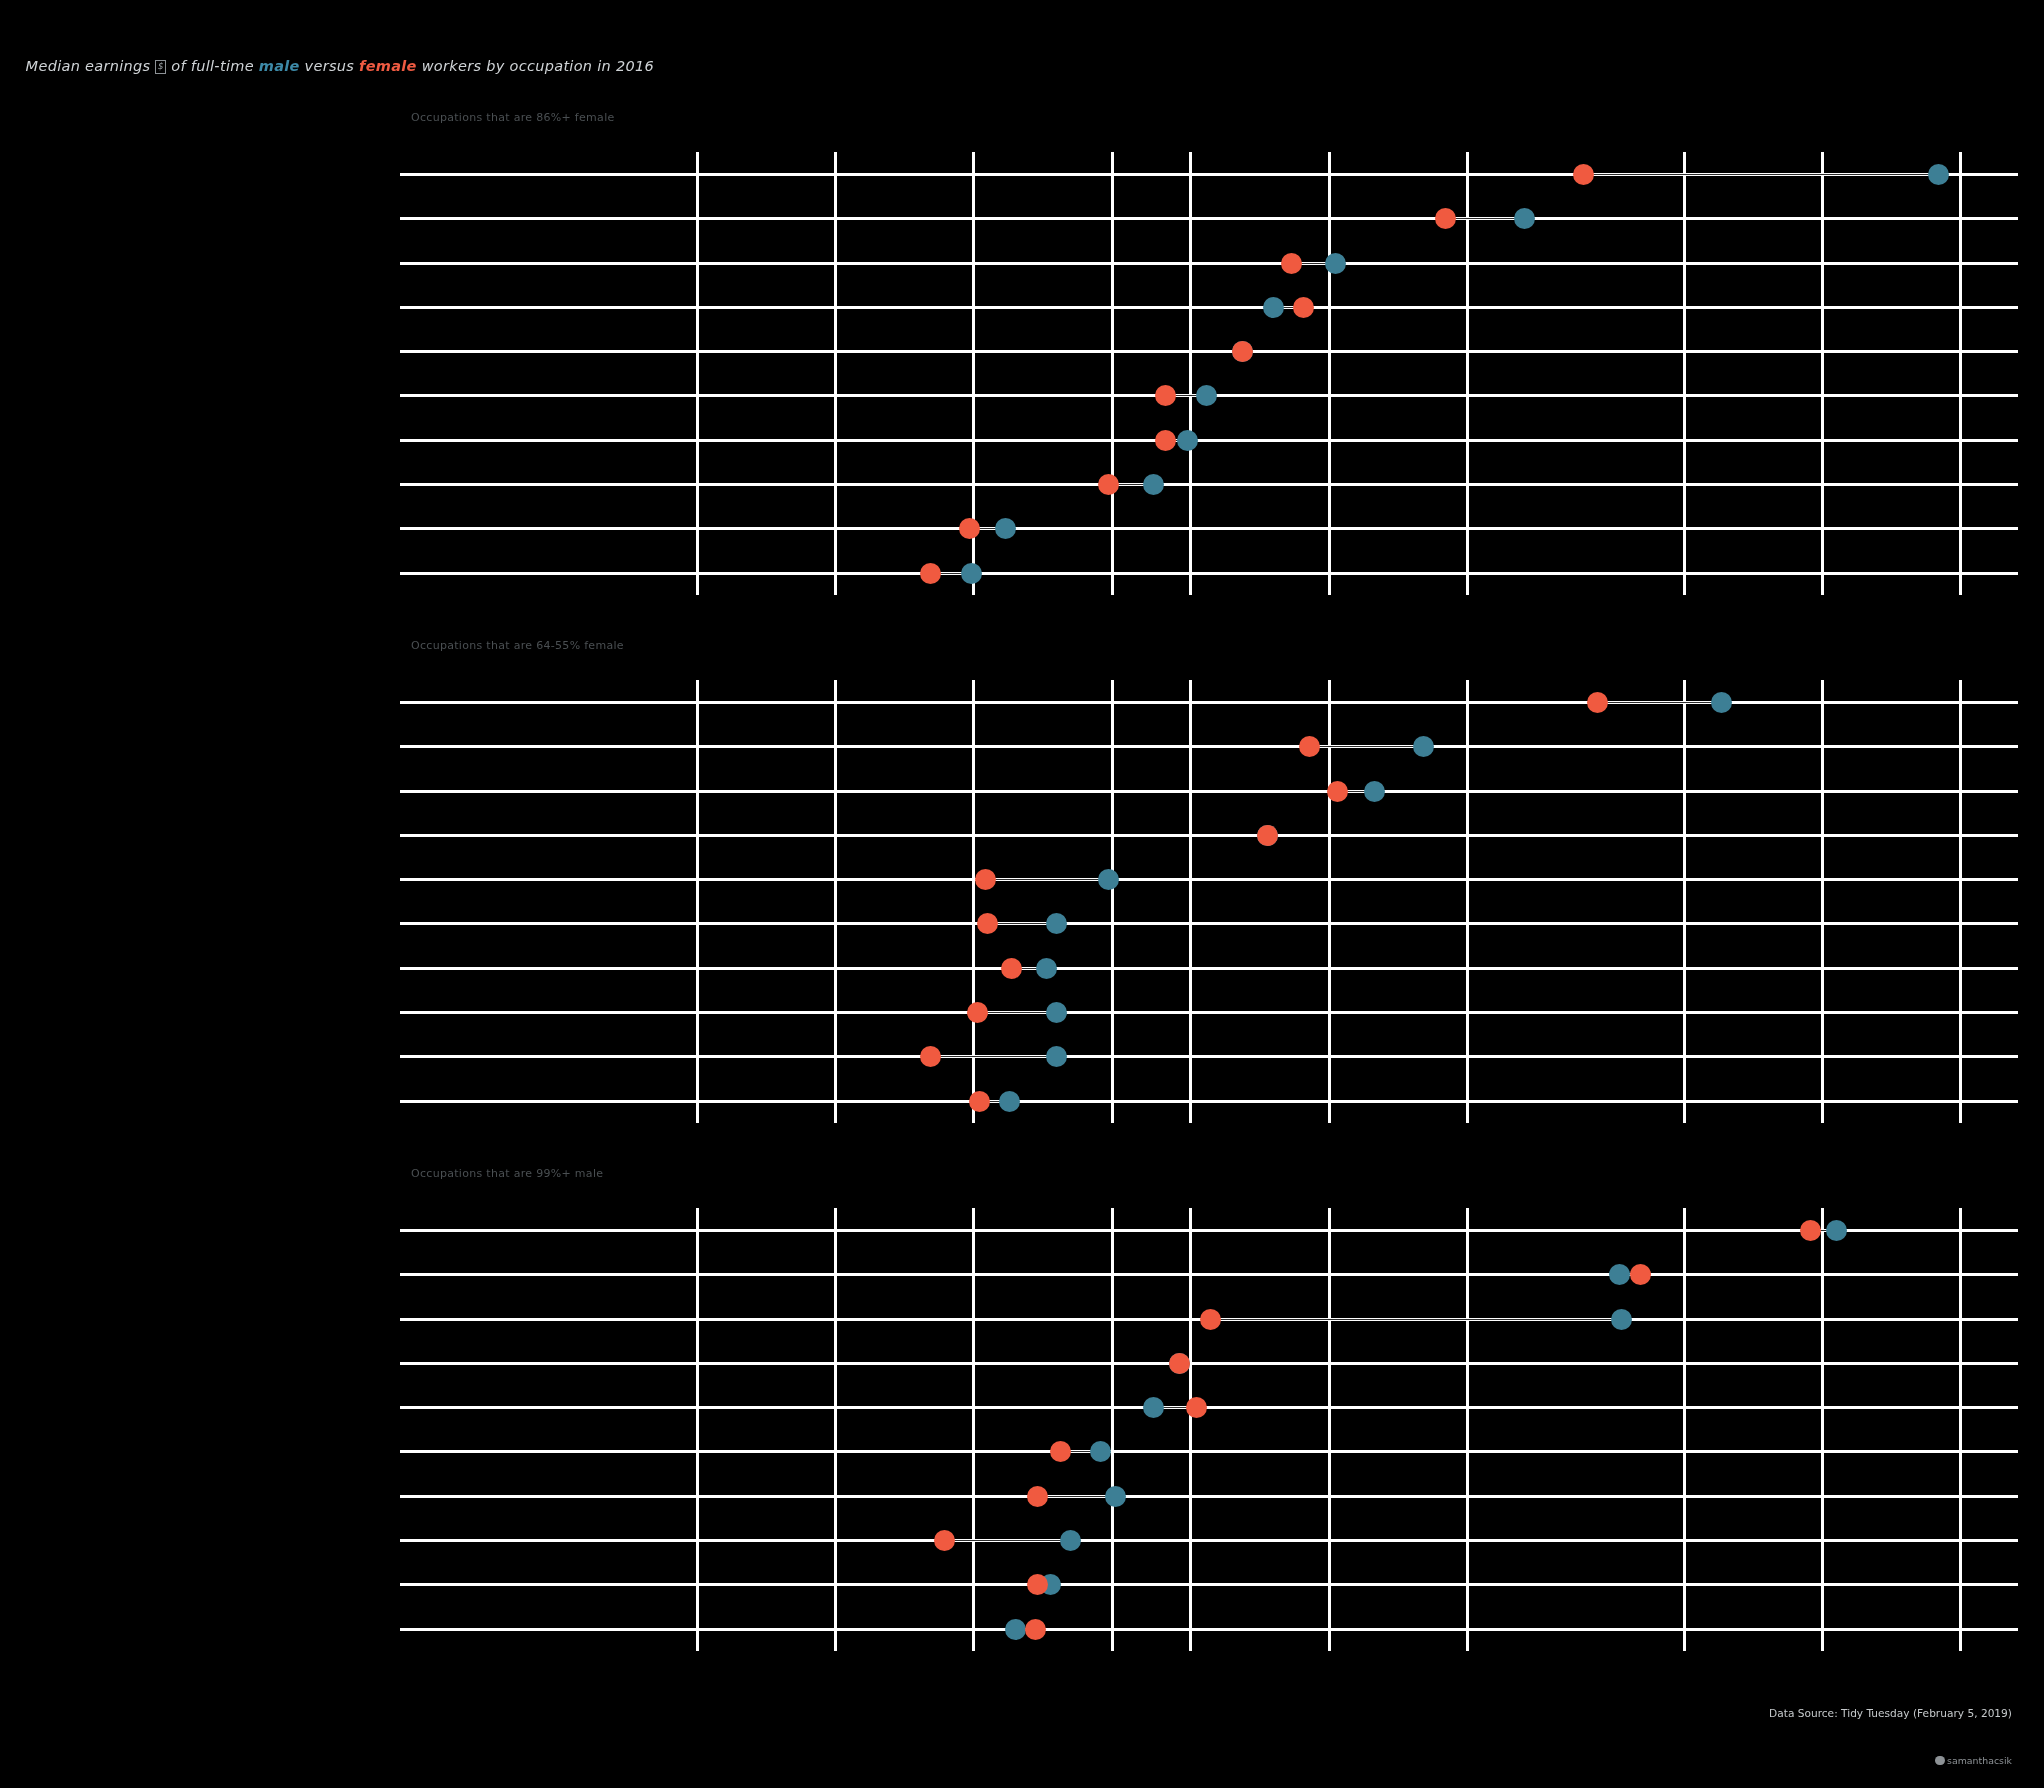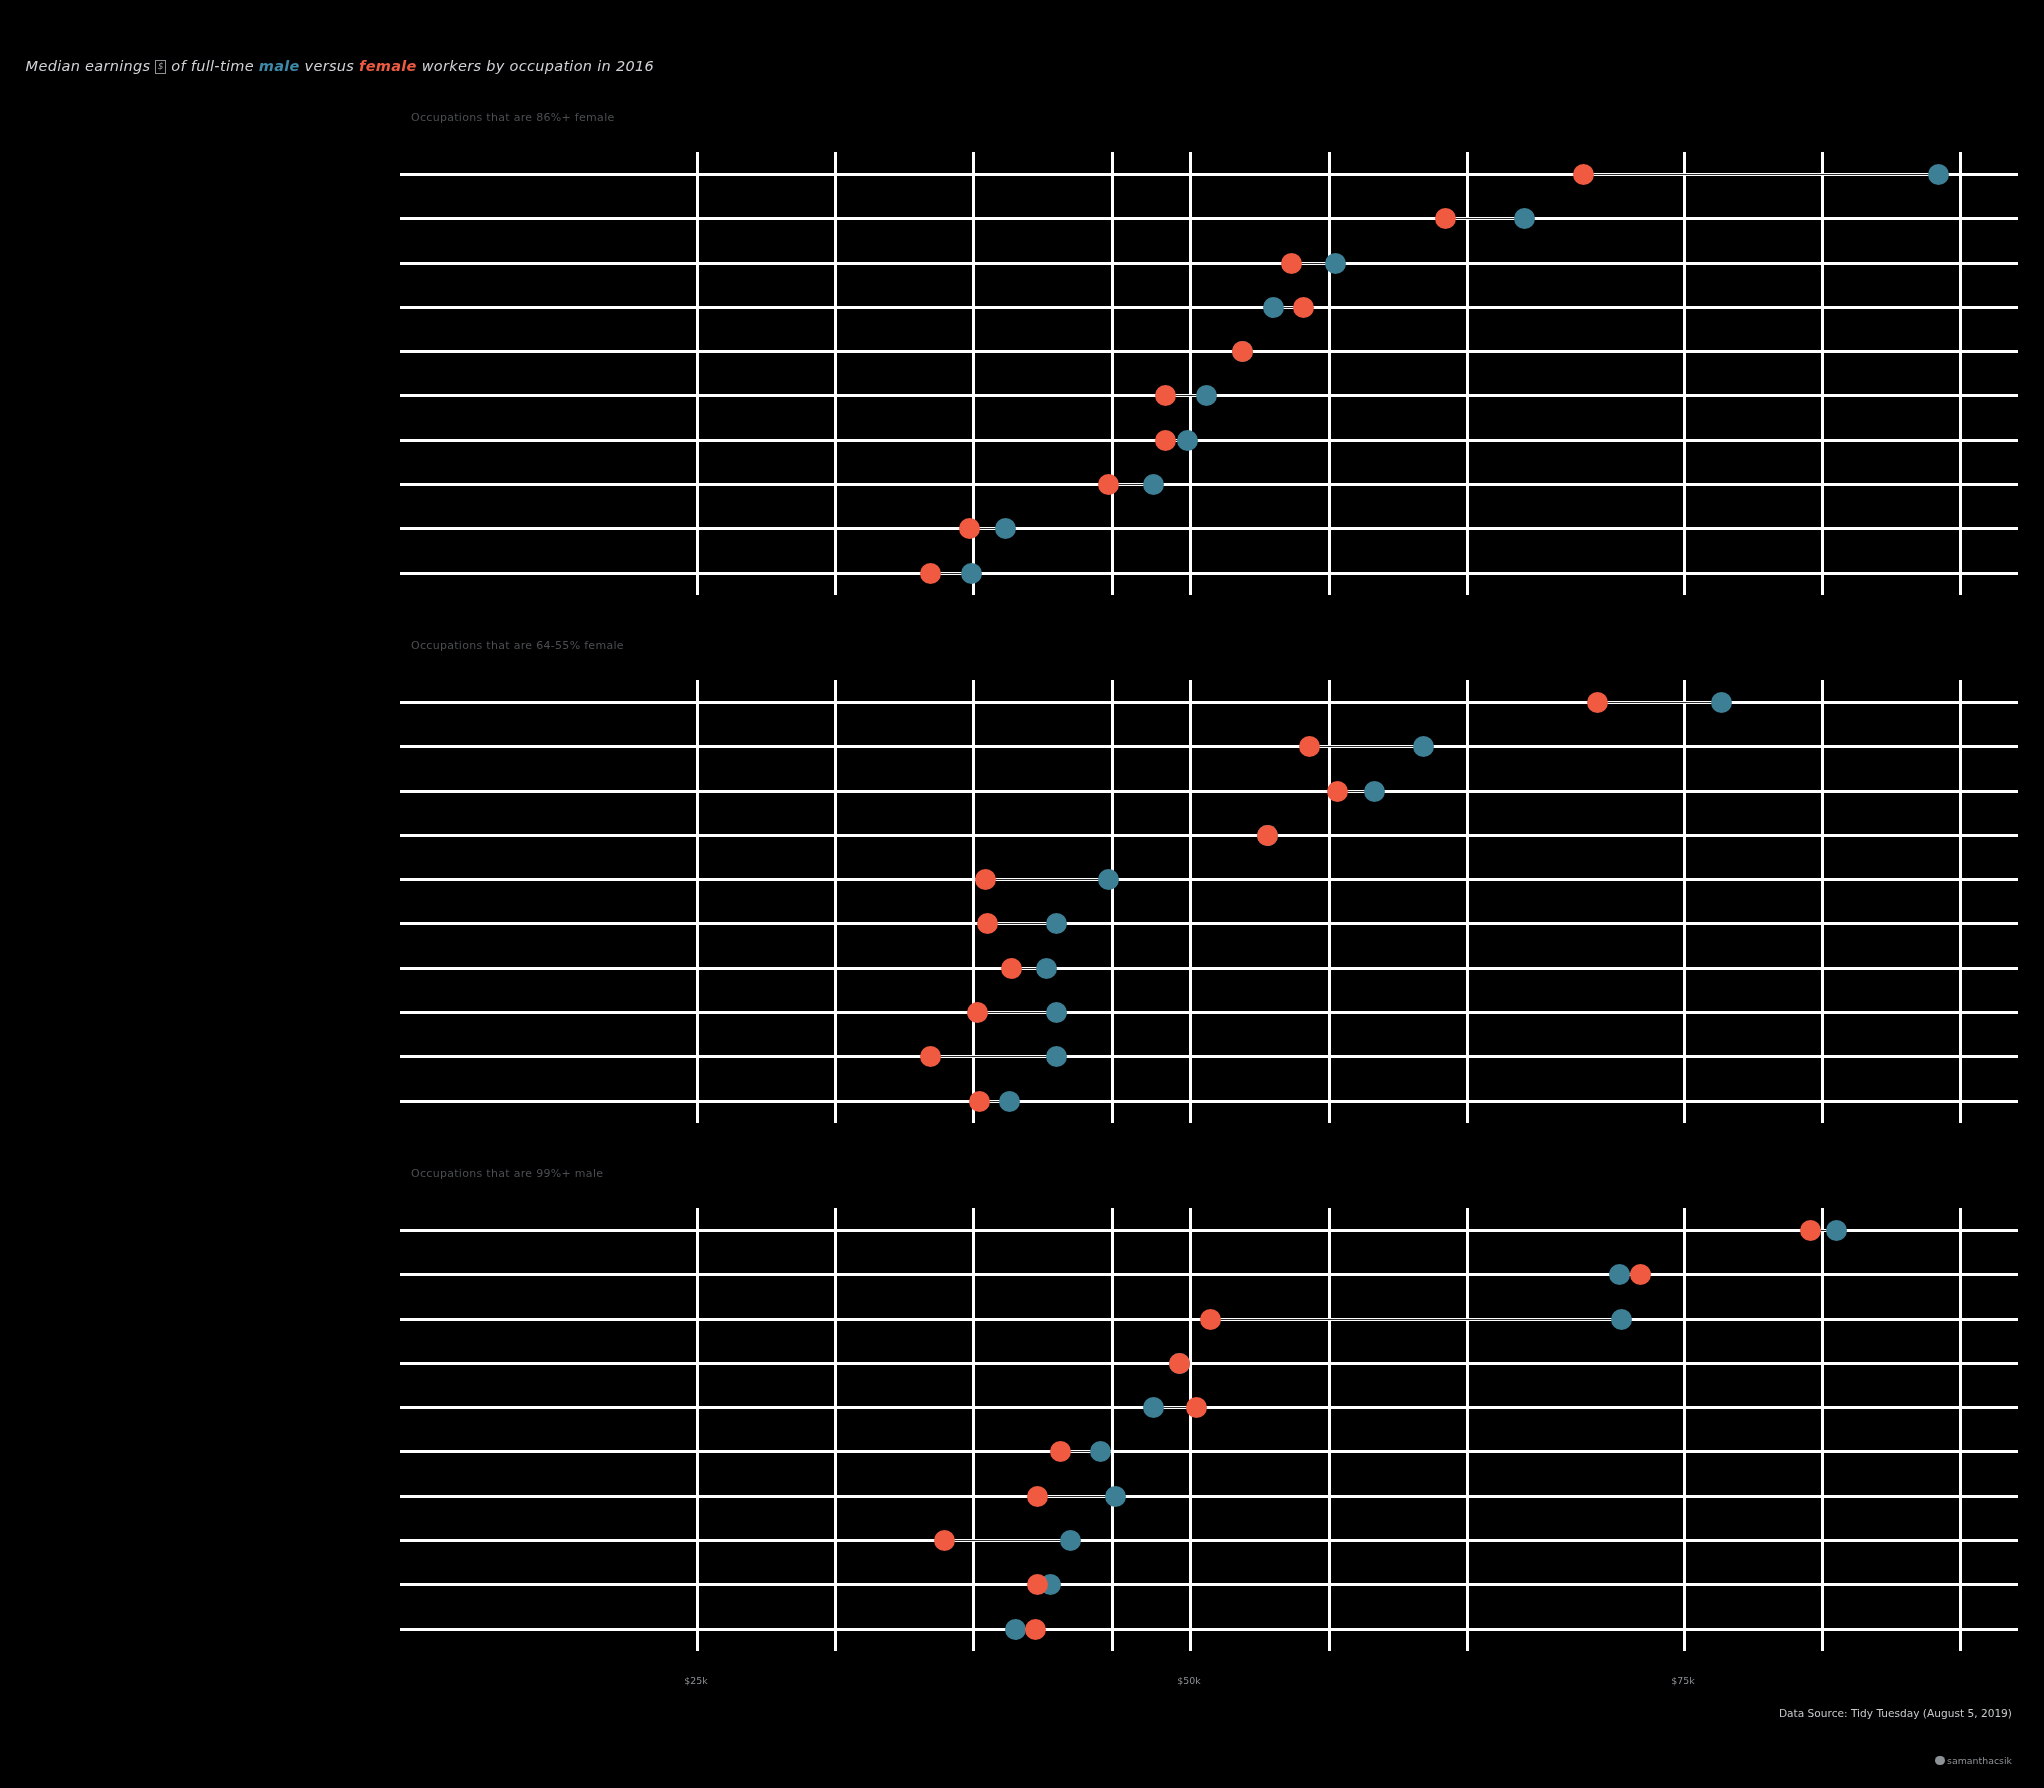--- a/index.html
+++ b/index.html
@@ -382,25 +382,20 @@
           <div class="row" style="top: 399px;">
             <div class="rowline"></div>
             <div class="connector" style="left: 616px; width: 20px;"></div>
             <div class="dot male" style="left: 616px;"></div>
             <div class="dot female" style="left: 636px;"></div>
           </div>
         </div>
       </div>
     </div>
 
-  <div class="axis" id="axis" style="top: 1675px;">
-      <div class="tick" style="left: 296px;">$25k</div>
-      <div class="tick" style="left: 789px;">$50k</div>
-      <div class="tick" style="left: 1283px;">$75k</div>
-    </div>
-
-  <div class="source">Data Source: Tidy Tuesday (August 5, 2019)</div>
+
+  <div class="source">Data Source: Tidy Tuesday (February 5, 2019)</div>
   <div class="credit">
     <span class="mark"></span><span>samanthacsik</span>
   </div>
 
 </div>
 
 
 </body></html>

